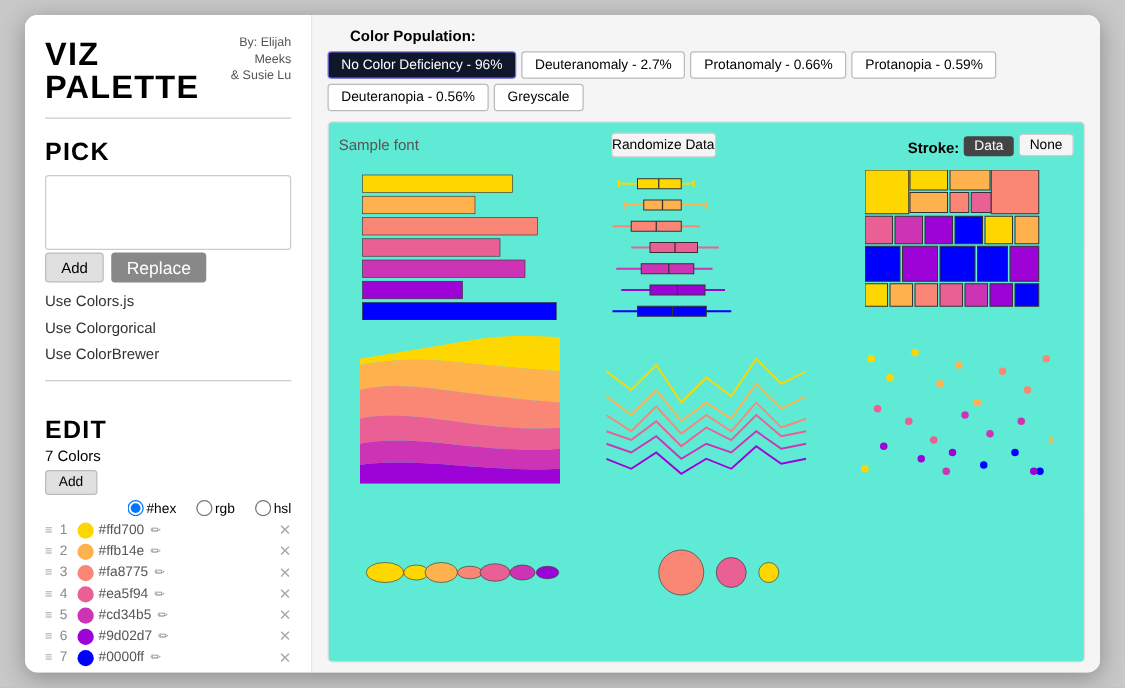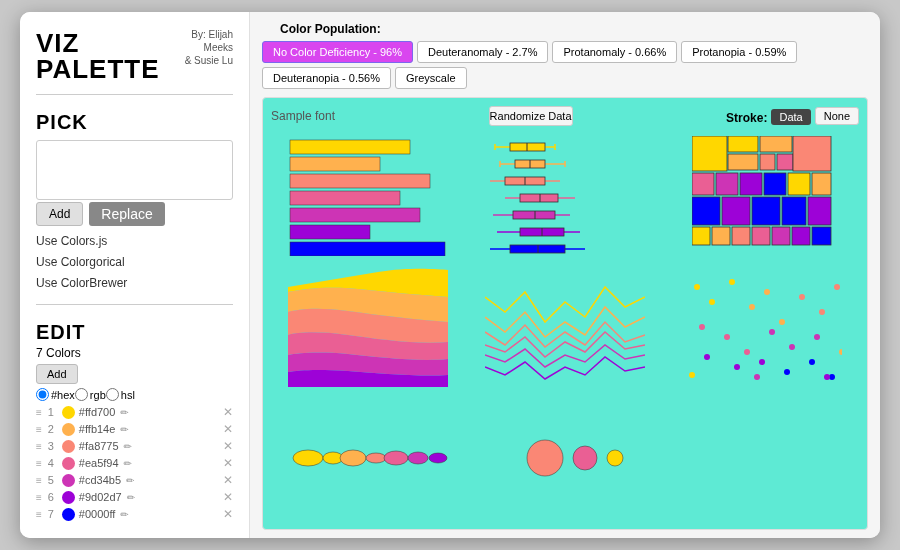--- a/index.html
+++ b/index.html
@@ -87,21 +87,21 @@
       cursor: pointer;
     }
     .link-btn {
       font-size: 12px;
       color: #333;
       cursor: pointer;
       padding: 2px 0;
       text-decoration: none;
     }
     .edit-section {
-      margin-top: 4px;
+      margin-top: 16px;
     }
     .edit-title {
       font-size: 20px;
       font-weight: 900;
       letter-spacing: 1px;
     }
     .colors-count {
       font-size: 12px;
       margin: 2px 0 4px 0;
     }
@@ -110,24 +110,25 @@
       border: 1px solid #bbb;
       border-radius: 3px;
       padding: 3px 10px;
       font-size: 11px;
       cursor: pointer;
       display: inline-block;
       margin-bottom: 4px;
     }
     .radio-row {
       display: flex;
-      gap: 0;
+      gap: 16px;
       align-items: center;
       font-size: 11px;
       margin-bottom: 4px;
+      justify-content: flex-end;
     }
     .radio-row label { display: flex; align-items: center; gap: 2px; cursor: pointer; }
     .color-list {
       display: flex;
       flex-direction: column;
       gap: 3px;
     }
     .color-item {
       display: flex;
       align-items: center;
@@ -168,21 +169,21 @@
     }
     .tab-btn {
       padding: 4px 10px;
       border-radius: 3px;
       border: 1px solid #bbb;
       font-size: 11px;
       cursor: pointer;
       background: #fff;
     }
     .tab-btn.active {
-      background: #d946ef;
+      background: #0f172a;
       color: #fff;
       border-color: #7b68ee;
     }
 
     
     .viz-area {
       flex: 1;
       background: #5eead4;
       border: 1px solid #ddd;
       border-radius: 4px;

